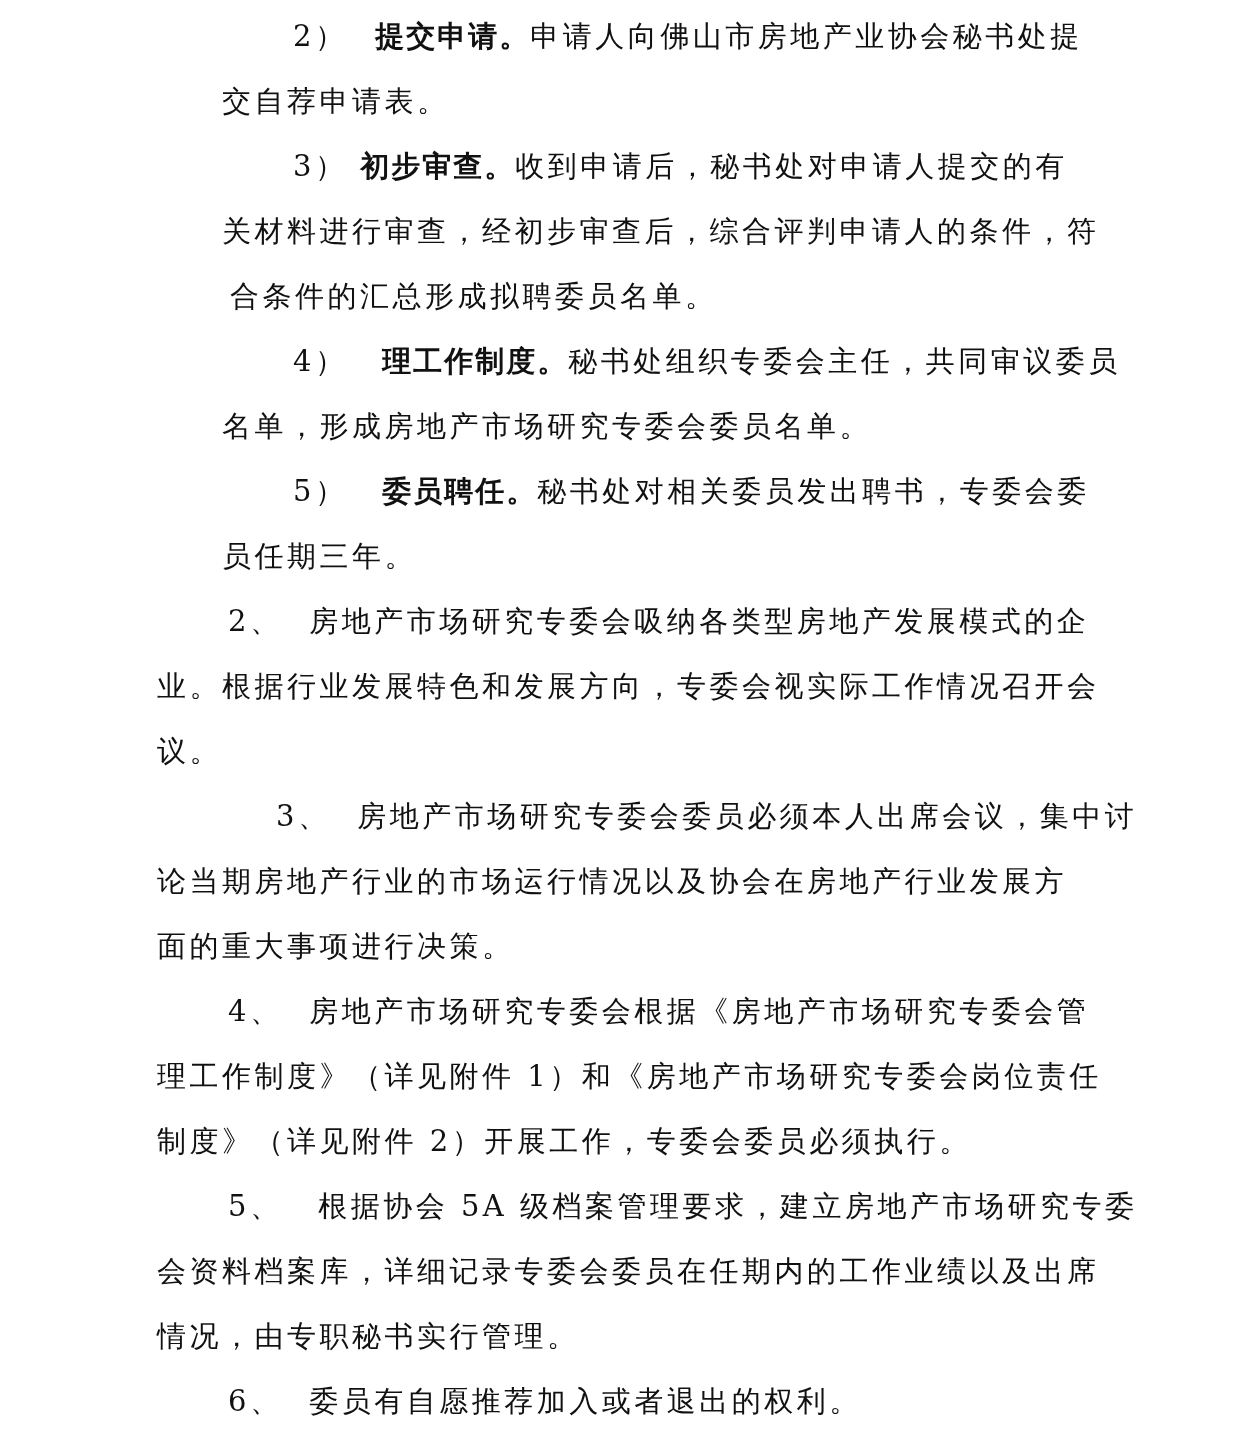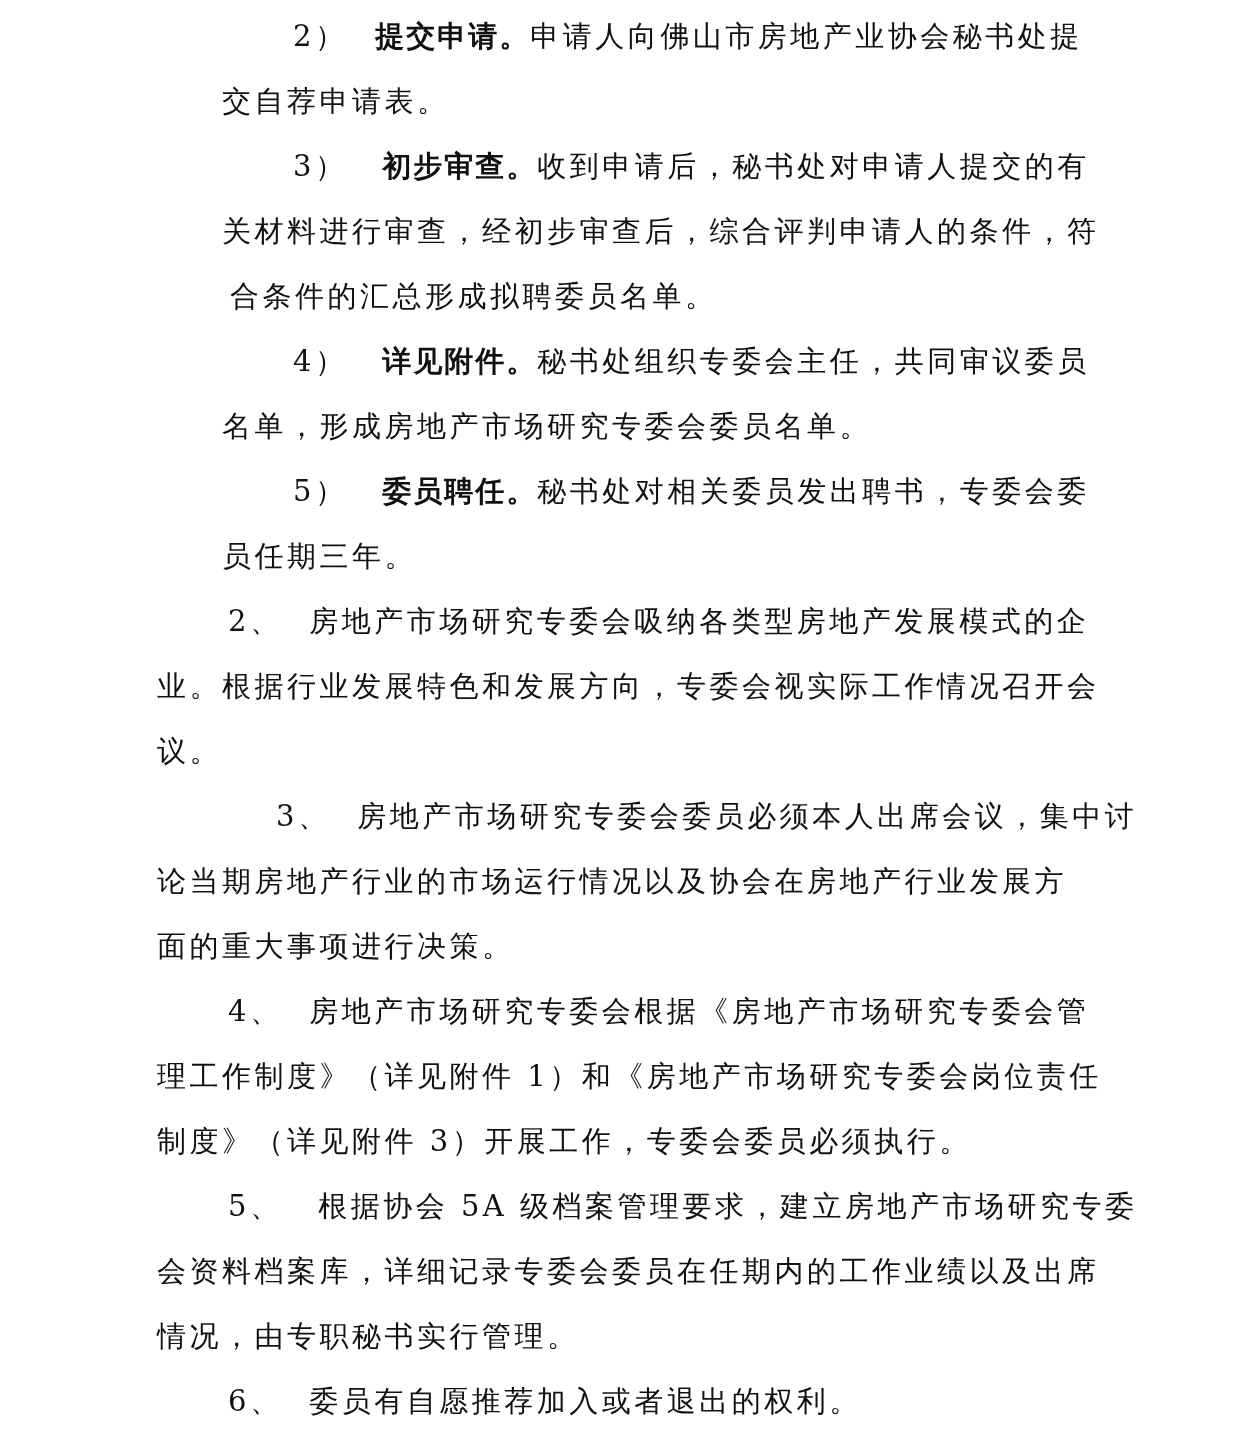--- a/index.html
+++ b/index.html
@@ -16,28 +16,28 @@
 <div>
 
   <div class="line" style="left:293px; top:16px;">
     <span class="num">2）</span>
     <span class="bold" style="margin-left:15px;">提交申请。</span><span>申请人向佛山市房地产业协会秘书处提</span>
   </div>
   <div class="line" style="left:222px; top:81px;text-align:center;">交自荐申请表。</div>
 
   <div class="line" style="left:293px; top:146px;">
     <span class="num">3）</span>
-    <span class="bold" style="margin-left:22px;">初步审查。</span><span>收到申请后，秘书处对申请人提交的有</span>
+    <span class="bold" style="">初步审查。</span><span>收到申请后，秘书处对申请人提交的有</span>
   </div>
   <div class="line" style="left:222px; top:211px;">关材料进行审查，经初步审查后，综合评判申请人的条件，符</div>
   <div class="line" style="left:222px; top:276px;margin-left:8px;">合条件的汇总形成拟聘委员名单。</div>
 
   <div class="line" style="left:293px; top:341px;">
     <span class="num">4）</span>
-    <span class="bold" style="margin-left:22px;">详见附件。</span><span>秘书处组织专委会主任，共同审议委员</span>
+    <span class="bold" style="margin-left:22px;">理工作制度。</span><span>秘书处组织专委会主任，共同审议委员</span>
   </div>
   <div class="line" style="left:222px; top:406px;">名单，形成房地产市场研究专委会委员名单。</div>
 
   <div class="line" style="left:293px; top:471px;">
     <span class="num">5）</span>
     <span class="bold" style="margin-left:22px;">委员聘任。</span><span>秘书处对相关委员发出聘书，专委会委</span>
   </div>
   <div class="line" style="left:222px; top:536px;">员任期三年。</div>
 
   <div class="line" style="left:228px; top:601px;">
@@ -52,21 +52,21 @@
     <span style="margin-left:14px;">房地产市场研究专委会委员必须本人出席会议，集中讨</span>
   </div>
   <div class="line" style="left:157px; top:861px;">论当期房地产行业的市场运行情况以及协会在房地产行业发展方</div>
   <div class="line" style="left:157px; top:926px;">面的重大事项进行决策。</div>
 
   <div class="line" style="left:228px; top:991px;">
     <span class="num">4、</span>
     <span style="margin-left:14px;">房地产市场研究专委会根据《房地产市场研究专委会管</span>
   </div>
   <div class="line" style="left:157px; top:1056px;">理工作制度》（详见附件 1）和《房地产市场研究专委会岗位责任</div>
-  <div class="line" style="left:157px; top:1121px;">制度》（详见附件 3）开展工作，专委会委员必须执行。</div>
+  <div class="line" style="left:157px; top:1121px;">制度》（详见附件 2）开展工作，专委会委员必须执行。</div>
 
   <div class="line" style="left:228px; top:1186px;">
     <span class="num">5、</span>
     <span style="margin-left:23px;">根据协会 5A 级档案管理要求，建立房地产市场研究专委</span>
   </div>
   <div class="line" style="left:157px; top:1251px;">会资料档案库，详细记录专委会委员在任期内的工作业绩以及出席</div>
   <div class="line" style="left:157px; top:1316px;">情况，由专职秘书实行管理。</div>
 
   <div class="line" style="left:228px; top:1381px;">
     <span class="num">6、</span>

